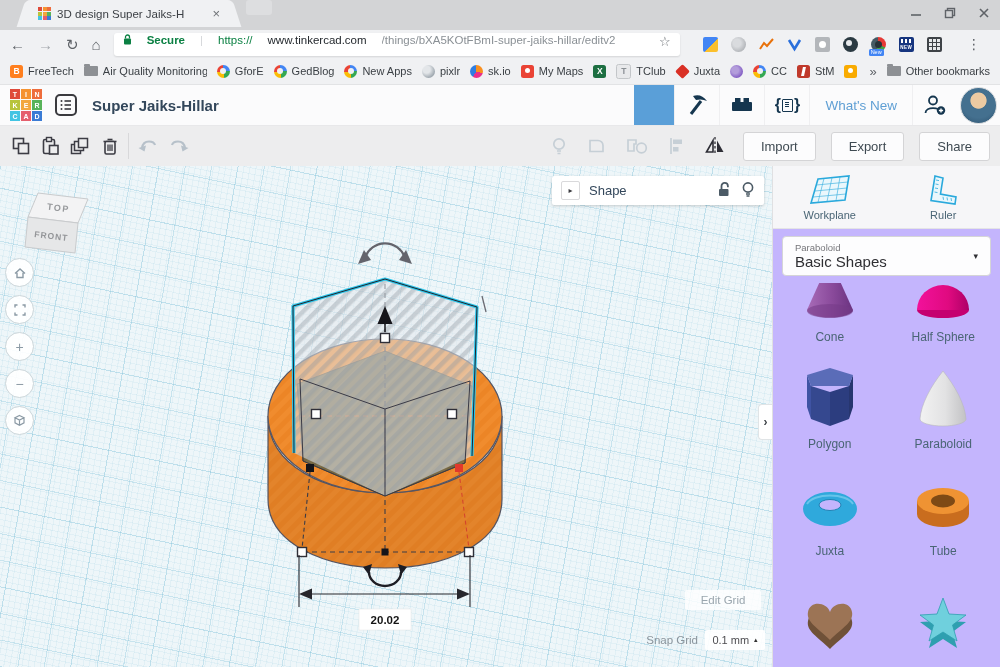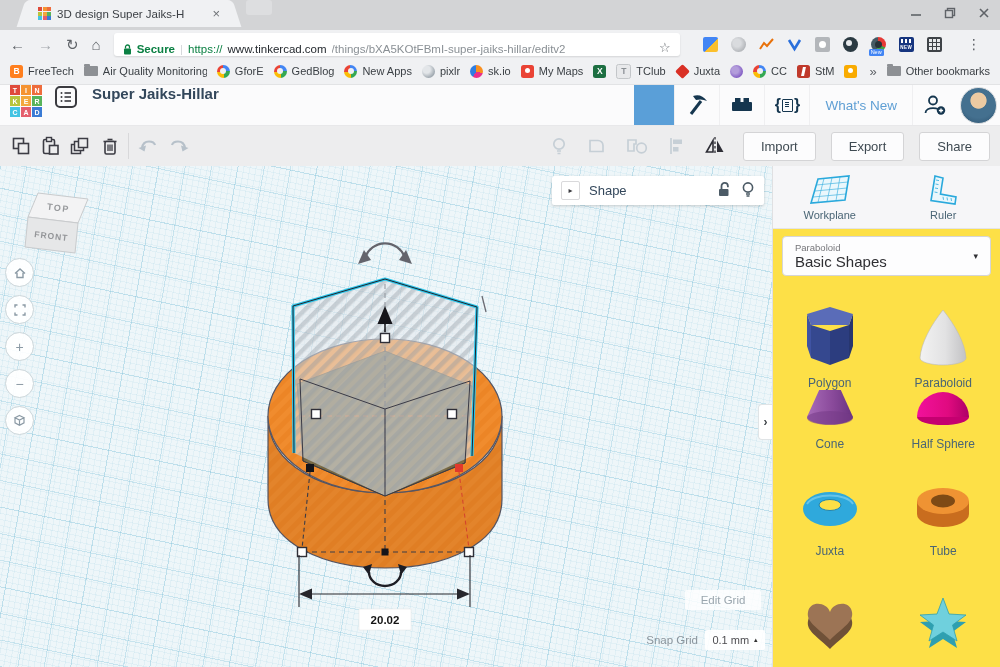--- a/index.html
+++ b/index.html
@@ -16,21 +16,21 @@
   .tab-title{font-size:11.5px;color:#3b3f44;white-space:nowrap;overflow:hidden;flex:1;}
   .tab-close{font-size:13px;color:#6e7276;line-height:1;}
   .newtab-ghost{width:26px;height:15px;background:#dddee0;border-radius:3px;margin:0 0 6px 16px;}
   .win-controls{position:absolute;right:10px;top:7px;display:flex;gap:22px;align-items:center;}
   .win-controls svg{display:block;}
 
   
   .cbar{height:28px;background:#f0f1f3;display:flex;align-items:center;padding:0 10px;gap:13px;flex:0 0 auto;}
   .nav-glyph{font-size:15px;color:#5f6368;line-height:1;}
   .nav-glyph.fwd{color:#a4a8ad;}
-  .omnibox{flex:0 0 548px;height:21px;background:#fff;border-radius:3px;box-shadow:0 1px 2px rgba(0,0,0,.12);display:flex;align-items:flex-end;padding:1px 9px;gap:5px;font-size:11.5px;overflow:hidden;}
+  .omnibox{flex:0 0 548px;height:21px;background:#fff;border-radius:3px;box-shadow:0 1px 2px rgba(0,0,0,.12);display:flex;align-items:flex-start;padding:1px 9px;gap:15px;font-size:11.5px;overflow:hidden;}
   .secure{color:#0b8043;font-weight:700;}
   .odiv{color:#d4d7da;}
   .scheme{color:#0b8043;}
   .host{color:#24292e;}
   .upath{color:#8a9095;white-space:nowrap;overflow:hidden;flex:1;}
   .star{margin-left:auto;color:#6a6f74;font-size:13px;}
   .ext-icons{display:flex;gap:13px;align-items:center;margin-left:10px;}
   .ext{width:15px;height:15px;border-radius:2px;position:relative;flex:0 0 auto;}
   .ext-docs{background:linear-gradient(135deg,#4285f4 55%,#fbc02d 55%);}
   .ext-dots{border-radius:50%;background:radial-gradient(circle at 40% 40%,#d9dbde 0 30%,#b5b8bc 70%);}
@@ -70,21 +70,21 @@
   .bmi-juxta{background:#d93025;transform:rotate(45deg) scale(.8);border-radius:2px;}
   .bmi-purple{border-radius:50%;background:radial-gradient(circle at 40% 40%,#b39ddb 0 30%,#7e57c2 75%);}
   .bmi-stm{background:#c0392b;position:relative;}
   .bmi-stm::after{content:'';position:absolute;left:5px;top:2px;width:3px;height:9px;background:#fff;transform:skewX(-12deg);}
   .bmi-bulb{background:#f9ab00;position:relative;}
   .bmi-bulb::after{content:'';position:absolute;left:4px;top:3px;width:5px;height:5px;border-radius:50%;background:#fff;}
   .bm-right{margin-left:auto;display:flex;align-items:center;gap:10px;}
   .bm-overflow{color:#5f6368;font-size:13px;}
 
   
-  .ahdr{height:40px;background:#fbfbfc;border-bottom:1px solid #e8e8ea;display:flex;flex:0 0 auto;}
+  .ahdr{height:40px;background:#fbfbfc;border-bottom:1px solid #e8e8ea;display:flex;align-items:center;flex:0 0 auto;}
   .logo{display:grid;grid-template-columns:repeat(3,10px);grid-auto-rows:10px;gap:1px;margin:0 12px 0 10px;flex:0 0 auto;}
   .logo span{display:flex;align-items:center;justify-content:center;font-size:7px;font-weight:bold;color:#fff;}
   .lgc0{background:var(--lt);} .lgc1{background:var(--li);} .lgc2{background:var(--ln);}
   .lgc3{background:var(--lk);} .lgc4{background:var(--le);} .lgc5{background:var(--lr);}
   .lgc6{background:var(--lc);} .lgc7{background:var(--la);} .lgc8{background:var(--ld);}
   .list-btn{margin-right:14px;flex:0 0 auto;display:flex;}
   .doc-title{font-size:15px;font-weight:700;color:#33475b;}
   .ahdr-right{margin-left:auto;display:flex;align-items:stretch;height:100%;}
   .hcell{width:44px;display:flex;align-items:center;justify-content:center;border-left:1px solid #efeff1;}
   .grid-btn{width:40px;background:var(--accent_blue);display:grid;grid-template-columns:repeat(3,8px);grid-auto-rows:8px;gap:2px;align-content:center;justify-content:center;border-left:none;}
@@ -118,21 +118,21 @@
   .inspector{position:absolute;left:552px;top:10px;width:212px;height:29px;background:#fff;border-radius:2px;box-shadow:0 1px 3px rgba(0,0,0,.18);display:flex;align-items:center;padding:0 9px;gap:9px;box-sizing:border-box;}
   .insp-caret{width:17px;height:17px;border:1px solid #d9d9db;border-radius:2px;font-size:8px;color:#3a3a3f;display:flex;align-items:center;justify-content:center;}
   .insp-title{font-size:13px;font-weight:400;color:#33475b;flex:1;}
   .collapse-tab{position:absolute;right:0;top:238px;width:13px;height:34px;background:#fff;border:1px solid #e0e4e6;border-right:none;border-radius:4px 0 0 4px;display:flex;align-items:center;justify-content:center;font-size:12px;font-weight:bold;color:#3f4449;}
   .edit-grid{position:absolute;right:11px;top:424px;width:76px;height:20px;background:rgba(255,255,255,.8);border-radius:2px;font-size:11.5px;color:#9aa6ae;display:flex;align-items:center;justify-content:center;}
   .snapgrid{position:absolute;right:7px;top:464px;display:flex;align-items:center;gap:7px;font-size:11.5px;color:#8a949c;}
   .snap-value{width:60px;height:20px;background:rgba(255,255,255,.92);border-radius:2px;display:flex;align-items:center;justify-content:center;gap:5px;color:#4c4c50;font-size:11px;}
   .snap-caret{font-size:7px;color:#333;}
 
   
-  .sidebar{width:228px;background:#fde047;border-left:1px solid #e0e0e2;display:flex;flex-direction:column;overflow:hidden;box-sizing:border-box;}
+  .sidebar{width:228px;background:#c4b5fd;border-left:1px solid #e0e0e2;display:flex;flex-direction:column;overflow:hidden;box-sizing:border-box;}
   .side-tools{height:62px;display:flex;border-bottom:1px solid #e4e4e6;background:#f6f6f8;flex:0 0 auto;}
   .side-tool{flex:1;display:flex;flex-direction:column;align-items:center;justify-content:center;gap:3px;font-size:11px;color:#4a6575;}
   .cat-box{margin:7px 9px;background:#fdfdfe;border:1px solid #d5d5d7;border-radius:4px;padding:5px 12px;position:relative;flex:0 0 auto;}
   .cat-kicker{font-size:9.5px;color:#76767a;}
   .cat-name{font-size:15px;color:#2f2f33;}
   .cat-caret{position:absolute;right:12px;top:50%;transform:translateY(-50%);font-size:9px;color:#2f2f33;}
   .shape-grid{flex:1;overflow:hidden;}
   .shape-row{display:flex;}
   .shape-row.r2,.shape-row.r3{margin-top:18px;}
   .shape-row.r4{margin-top:30px;}
@@ -609,46 +609,20 @@
         </div>
       </div>
 
       <div class="cat-box">
         <div class="cat-kicker">Paraboloid</div>
         <div class="cat-name">Basic Shapes</div>
         <span class="cat-caret">▾</span>
       </div>
 
       <div class="shape-grid">
-        <div class="shape-row r2">
-          <div class="shape-cell">
-            <svg width="72" height="72">
-              <polygon points="13,13 17,24 17,57 13,45" fill="#3f53a3"></polygon>
-              <polygon points="59,13 55,24 55,57 59,45" fill="#27366f"></polygon>
-              <polygon points="17,24 36,30 36,64 17,57" fill="#35488f"></polygon>
-              <polygon points="55,24 36,30 36,64 55,57" fill="#2c3d7f"></polygon>
-              <polygon points="36,6 59,13 55,24 17,24 13,13" fill="#5a6cb8"></polygon>
-            </svg>
-            <div class="shape-label">Polygon</div>
-          </div>
-          <div class="shape-cell">
-            <svg width="72" height="72">
-              <defs>
-                  <linearGradient id="gpb" x1="0" x2="1">
-                    <stop offset="0" stop-color="#f2f2f2"></stop>
-                    <stop offset=".55" stop-color="#e2e2e3"></stop>
-                    <stop offset="1" stop-color="#c2c2c4"></stop>
-                  </linearGradient>
-                </defs>
-              <path d="M36,9 C24,24 14,42 13,57 A23,7 0 0 0 59,57 C58,42 48,24 36,9 Z" fill="url(#gpb)" stroke="#b8b8ba" stroke-width="0.6"></path>
-            </svg>
-            <div class="shape-label">Paraboloid</div>
-          </div>
-        </div>
-
         <div class="shape-row r1">
           <div class="shape-cell">
             <div class="crop">
                 <svg width="72" height="72">
               <defs>
                     <linearGradient id="gco" x1="0" x2="1">
                       <stop offset="0" stop-color="#a86cb8"></stop>
                       <stop offset=".55" stop-color="#8a4a9b"></stop>
                       <stop offset="1" stop-color="#6a3380"></stop>
                     </linearGradient>
@@ -670,20 +644,46 @@
                     </linearGradient>
                   </defs>
               <ellipse cx="36" cy="57" rx="26" ry="8" fill="#c50070"></ellipse>
               <path d="M10,57 A26,25 0 0 1 62,57 L10,57 Z" fill="url(#ghs)"></path>
             </svg>
               </div>
             <div class="shape-label">Half Sphere</div>
           </div>
         </div>
 
+        <div class="shape-row r2">
+          <div class="shape-cell">
+            <svg width="72" height="72">
+              <polygon points="13,13 17,24 17,57 13,45" fill="#3f53a3"></polygon>
+              <polygon points="59,13 55,24 55,57 59,45" fill="#27366f"></polygon>
+              <polygon points="17,24 36,30 36,64 17,57" fill="#35488f"></polygon>
+              <polygon points="55,24 36,30 36,64 55,57" fill="#2c3d7f"></polygon>
+              <polygon points="36,6 59,13 55,24 17,24 13,13" fill="#5a6cb8"></polygon>
+            </svg>
+            <div class="shape-label">Polygon</div>
+          </div>
+          <div class="shape-cell">
+            <svg width="72" height="72">
+              <defs>
+                  <linearGradient id="gpb" x1="0" x2="1">
+                    <stop offset="0" stop-color="#f2f2f2"></stop>
+                    <stop offset=".55" stop-color="#e2e2e3"></stop>
+                    <stop offset="1" stop-color="#c2c2c4"></stop>
+                  </linearGradient>
+                </defs>
+              <path d="M36,9 C24,24 14,42 13,57 A23,7 0 0 0 59,57 C58,42 48,24 36,9 Z" fill="url(#gpb)" stroke="#b8b8ba" stroke-width="0.6"></path>
+            </svg>
+            <div class="shape-label">Paraboloid</div>
+          </div>
+        </div>
+
         <div class="shape-row r3">
           <div class="shape-cell">
             <svg width="72" height="72">
               <path fill-rule="evenodd" d="M9,40 a27,17 0 1 0 54,0 a27,17 0 1 0 -54,0 M25,36 a11,5.5 0 1 0 22,0 a11,5.5 0 1 0 -22,0" fill="#2fa9dc"></path>
               <ellipse cx="36" cy="36" rx="11" ry="5.5" fill="none" stroke="#1f85b5" stroke-width="1"></ellipse>
               <path d="M13,35 a24,12 0 0 1 46,0" fill="none" stroke="#7fd0ef" stroke-width="2" opacity=".7"></path>
             </svg>
             <div class="shape-label">Juxta</div>
           </div>
           <div class="shape-cell">

